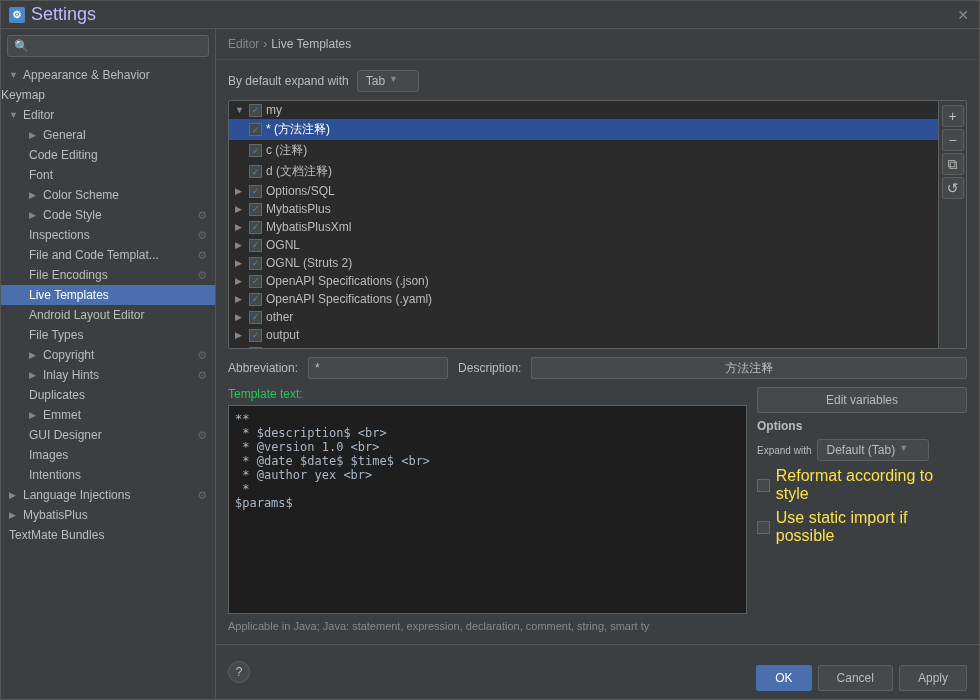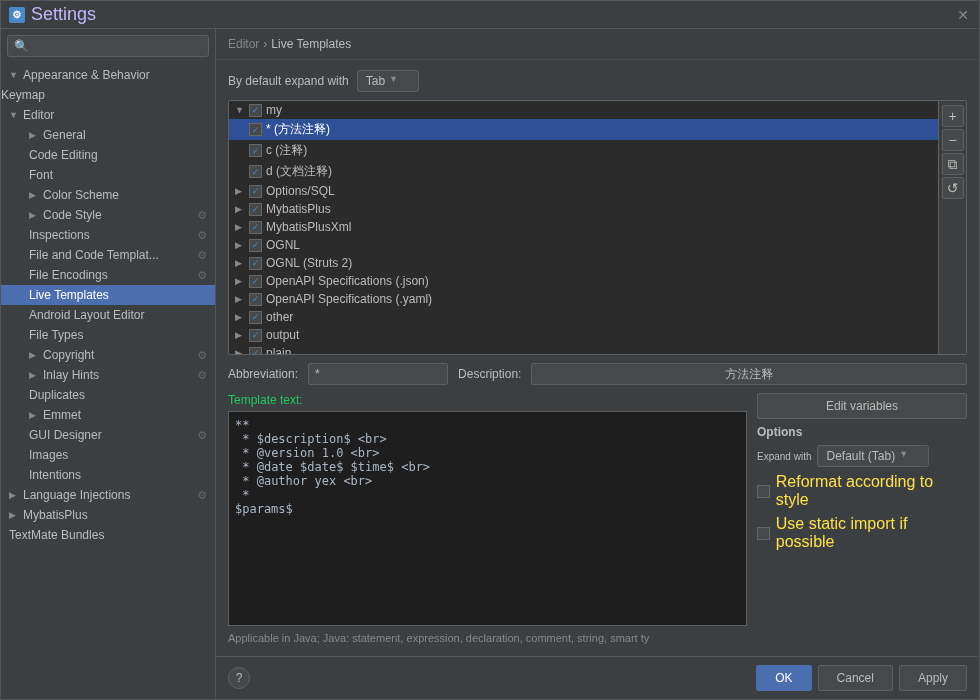--- a/index.html
+++ b/index.html
@@ -329,20 +329,21 @@
       border-top: 1px solid #555;
       gap: 6px;
       background: #3c3f41;
     }
     .bottom-btn {
       padding: 5px 18px;
       border-radius: 2px;
       font-size: 12px;
       cursor: pointer;
       border: 1px solid #5e6060;
+      margin-top: 12px;
     }
     .btn-ok {
       background: #4b6eaf;
       color: #fff;
       border-color: #4b6eaf;
     }
     .btn-cancel {
       background: #45494a;
       color: #bbbbbb;
     }

